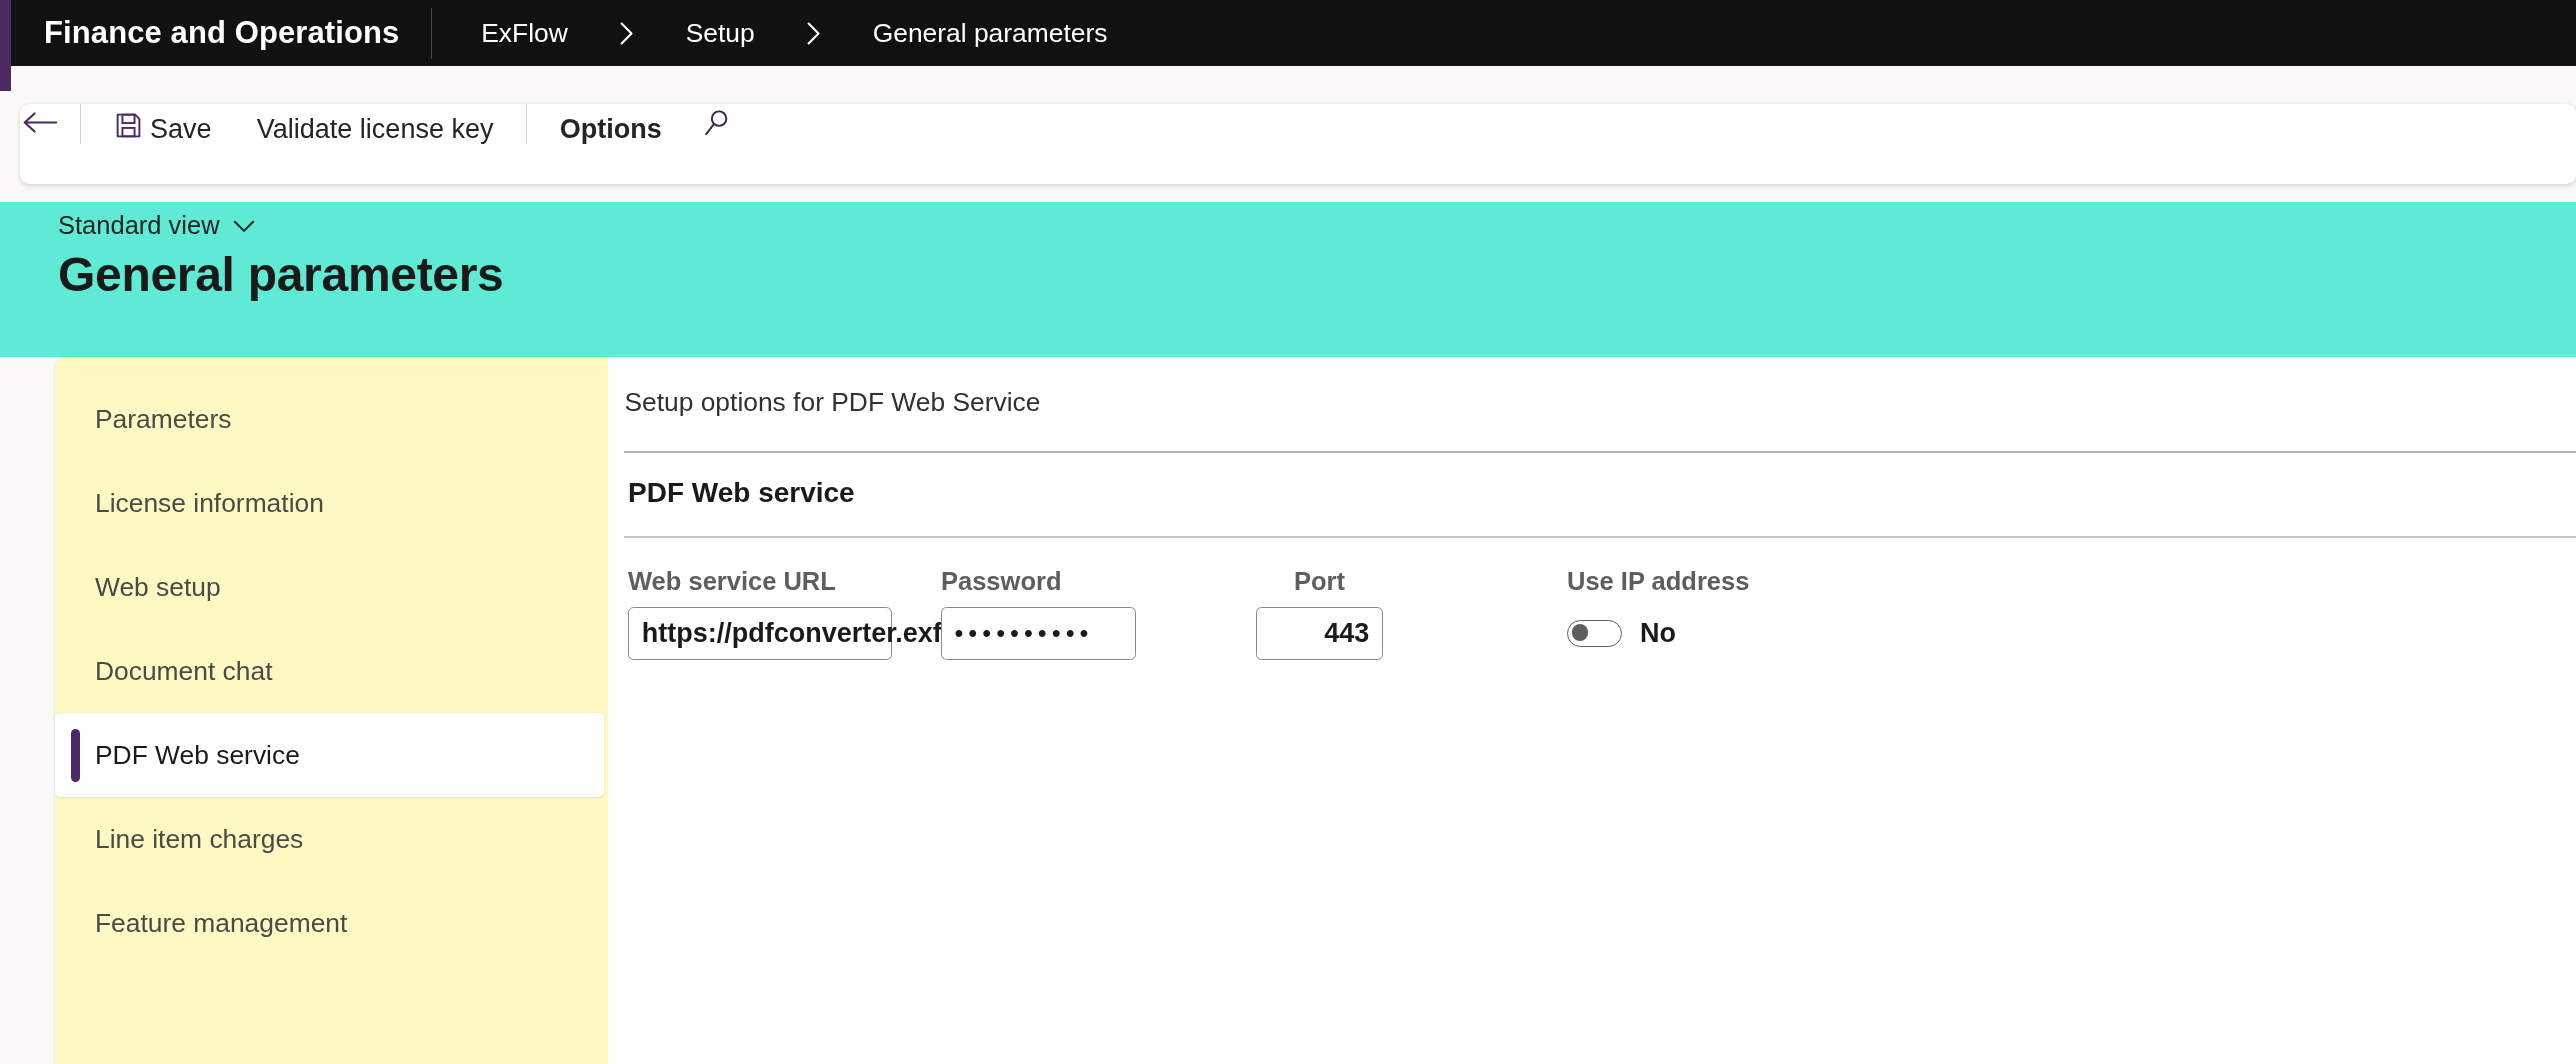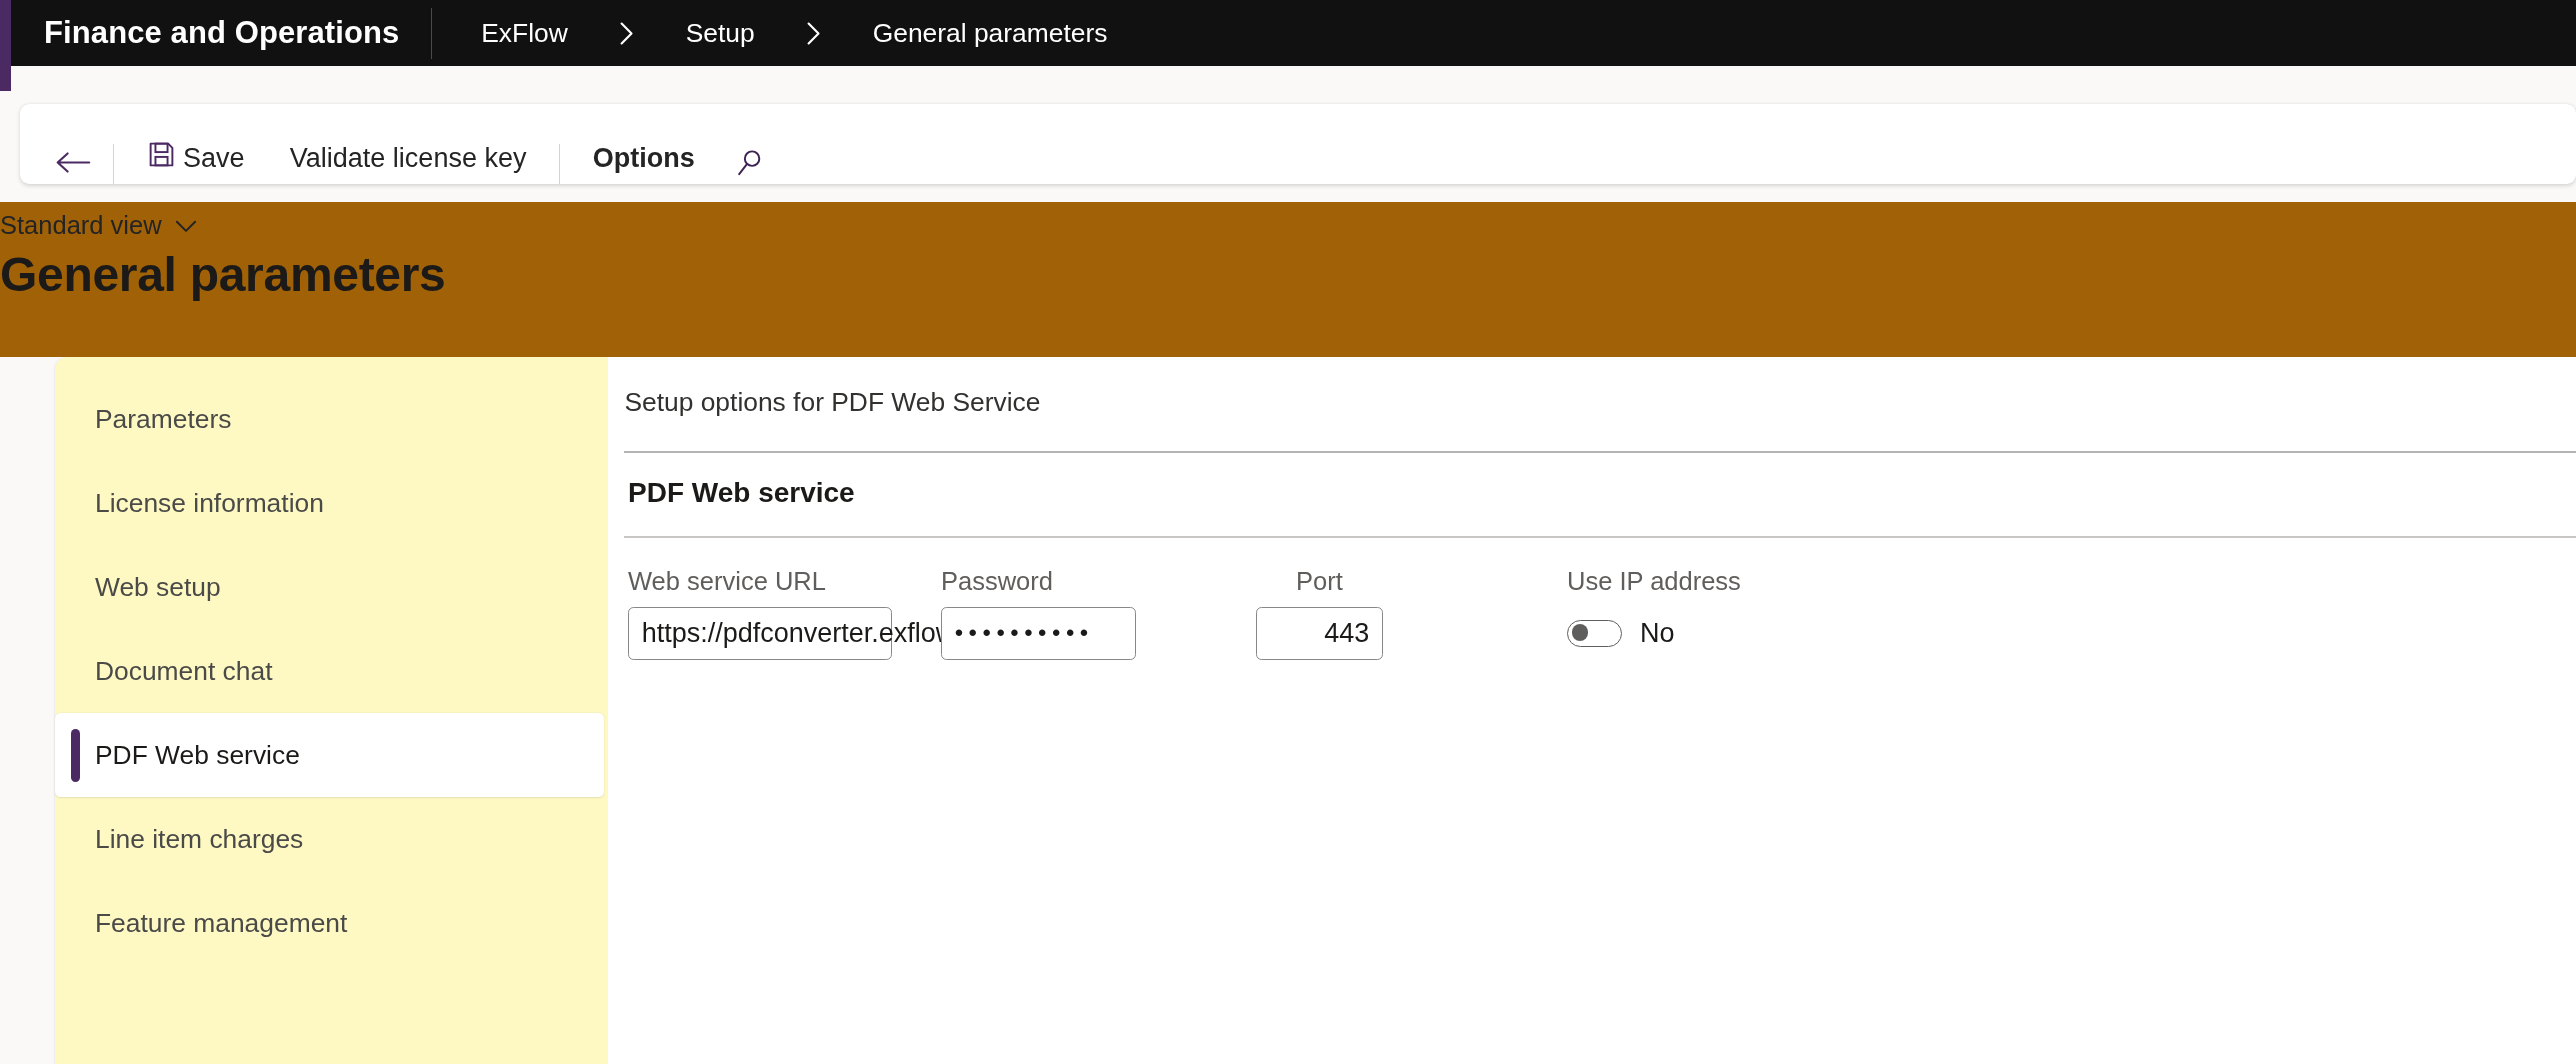--- a/index.html
+++ b/index.html
@@ -75,22 +75,21 @@
   }
   .cmdbar {
     position: relative;
     margin-left: 20px;
     width: 2556px;
     height: 80px;
     background: #ffffff;
     border-radius: 9px;
     box-shadow: 0 1.8px 4.6px rgba(0,0,0,.14), 0 0 0.9px rgba(0,0,0,.12);
     display: flex;
-    align-items: flex-end;
-    padding-left: 33px;
+    align-items: flex-start;
   }
   .cmd-icon-btn {
     display: flex;
     align-items: center;
     justify-content: center;
     width: 40px;
     height: 40px;
     cursor: pointer;
   }
   .cmd-sep {
@@ -113,21 +112,22 @@
   .cmd-btn.bold { font-weight: 600; }
   .cmd-btn.spaced { margin-left: 20px; }
   .cmd-search { margin-left: 22px; }
 
   
   .page-head {
     position: absolute;
     top: 202px; left: 0;
     width: 2576px;
     height: 155px;
-    background: #a16207;
+    background: #5eead4;
+    padding-left: 58px;
     padding-top: 9px;
   }
   .view-selector {
     display: inline-flex;
     align-items: center;
     gap: 12.7px;
     font-size: 25.5px;
     color: #242424;
     cursor: pointer;
   }
@@ -218,20 +218,21 @@
     height: 1.8px;
     background: #c9c7c5;
     margin: 27px 0 0 16.4px;
   }
 
   
   .fields {
     position: relative;
     height: 182px;
     padding-top: 29px;
+    font-weight: bold;
   }
   .field { position: absolute; top: 29px; }
   .field-label {
     font-size: 25.5px;
     color: #605e5c;
     margin-bottom: 11px;
     white-space: nowrap;
   }
   .input {
     height: 53px;

